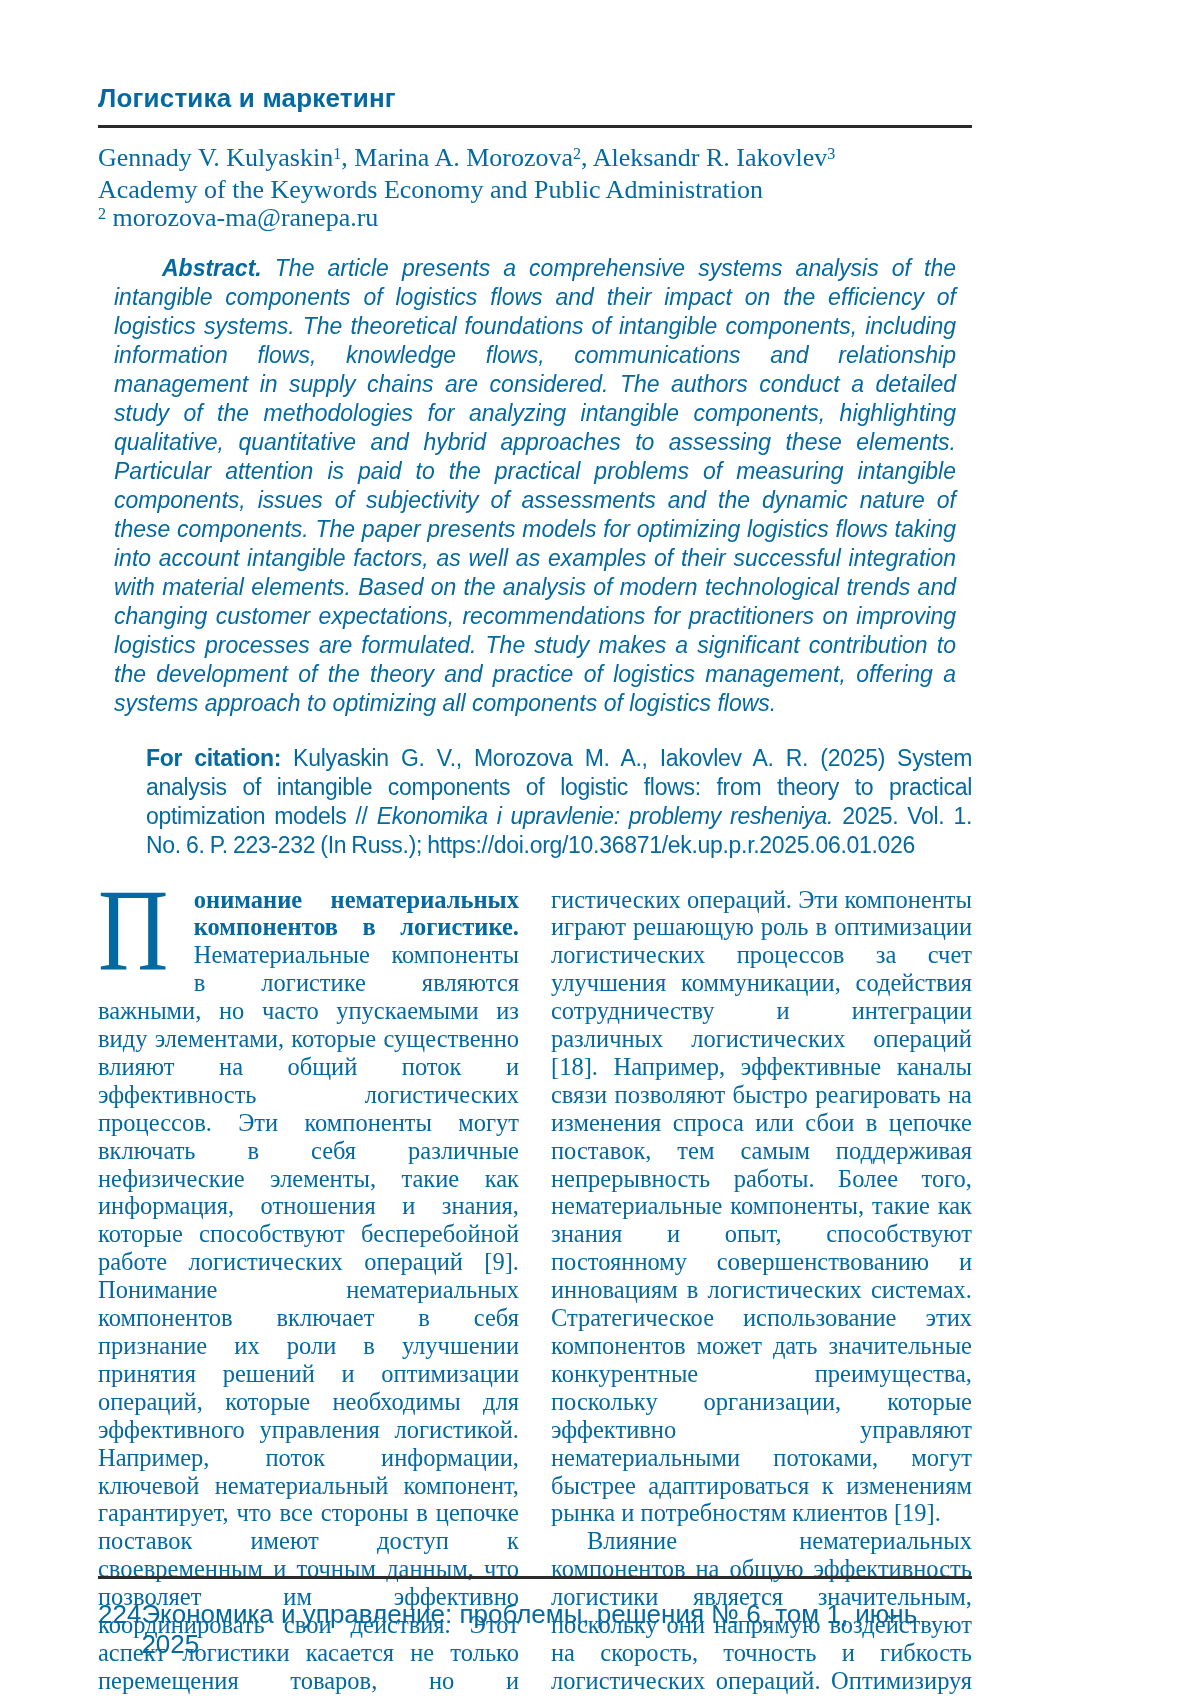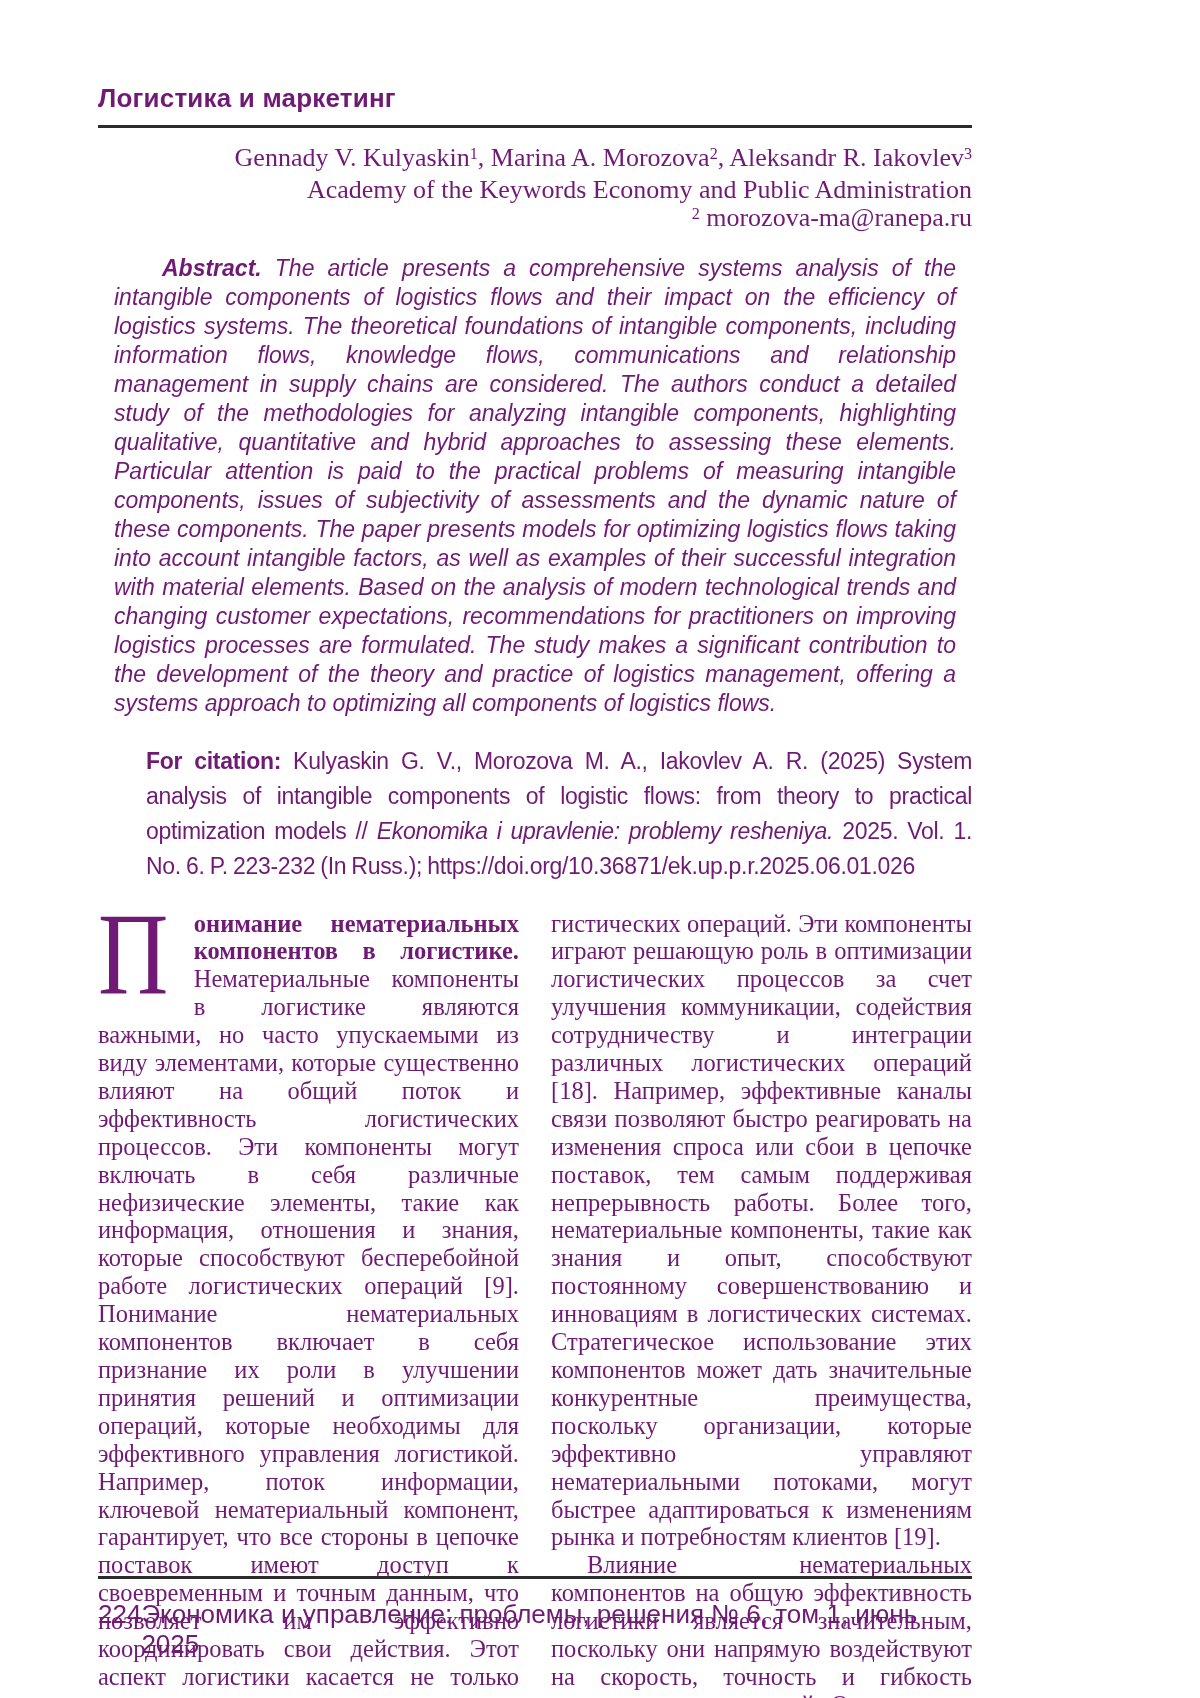--- a/index.html
+++ b/index.html
@@ -1,56 +1,56 @@
 <!DOCTYPE html>
 <html lang="ru"><head>
 <meta charset="utf-8">
 <title>Journal page</title>
 <style>
   html,body { margin:0; padding:0; background:#ffffff; }
   .page {
     position:relative; width:1060px; height:1698px;
-    background:#ffffff; color:#701a75; overflow:hidden;
+    background:#ffffff; color:#0369a1; overflow:hidden;
     font-family:"Liberation Serif", serif;
   }
   
   .runhead {
     margin:84px 88px 0 98px;
     border-bottom:3px solid #2b2b2b;
     padding-bottom:13px;
   }
   .runhead-title {
     font-family:"Liberation Sans", sans-serif;
     font-weight:bold; font-size:26px; line-height:28px;
     letter-spacing:0.2px;
   }
   
   .authors {
     margin:16px 88px 0 98px;
-    text-align:right;
+    text-align:left;
     font-family:"Liberation Serif", serif;
     font-size:26px; line-height:28.5px;
   }
   .authors .line { white-space:nowrap; }
   sup { font-size:62%; vertical-align:baseline; position:relative; top:-0.45em; }
   
   .abstract {
     margin:18px 88px 0 98px;
     font-family:"Liberation Sans", sans-serif;
     font-style:italic;
     font-size:23px; line-height:29px;
     text-align:justify;
   }
   .abstract p { margin:16px; text-indent:48px; }
   .abstract b { font-style:italic; }
   
   .citation {
     margin:26px 88px 0 146px;
     font-family:"Liberation Sans", sans-serif;
-    font-size:23px; line-height:35px;
+    font-size:23px; line-height:29px;
     text-align:justify;
     letter-spacing:-0.3px; word-spacing:-1px;
   }
   .citation .j-italic { font-style:italic; }
   
   .columns {
     margin:26px 88px 0 98px;
     display:flex; gap:32px;
   }
   .col { flex:1 1 0; min-width:0; }

